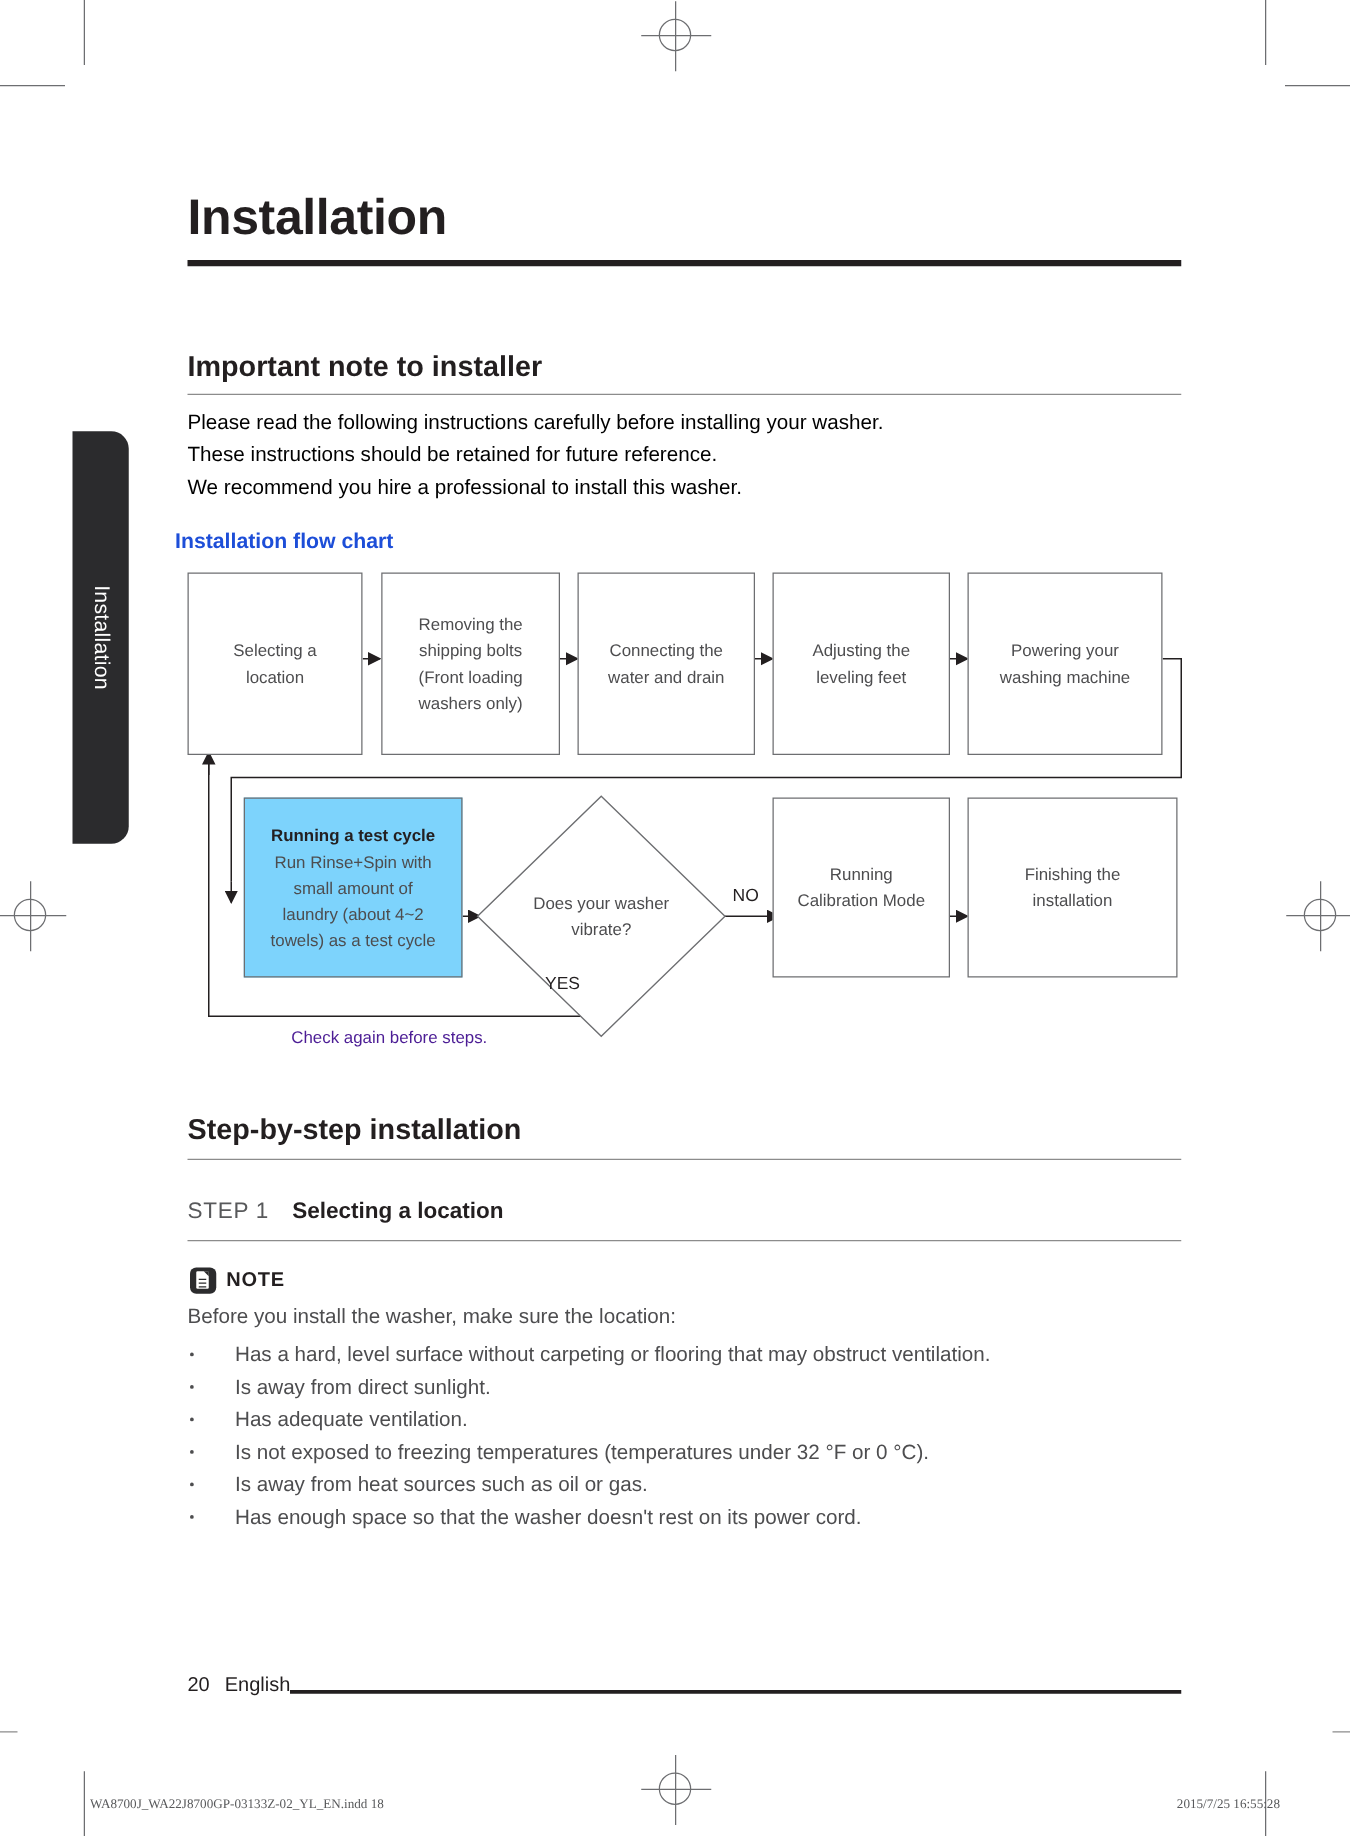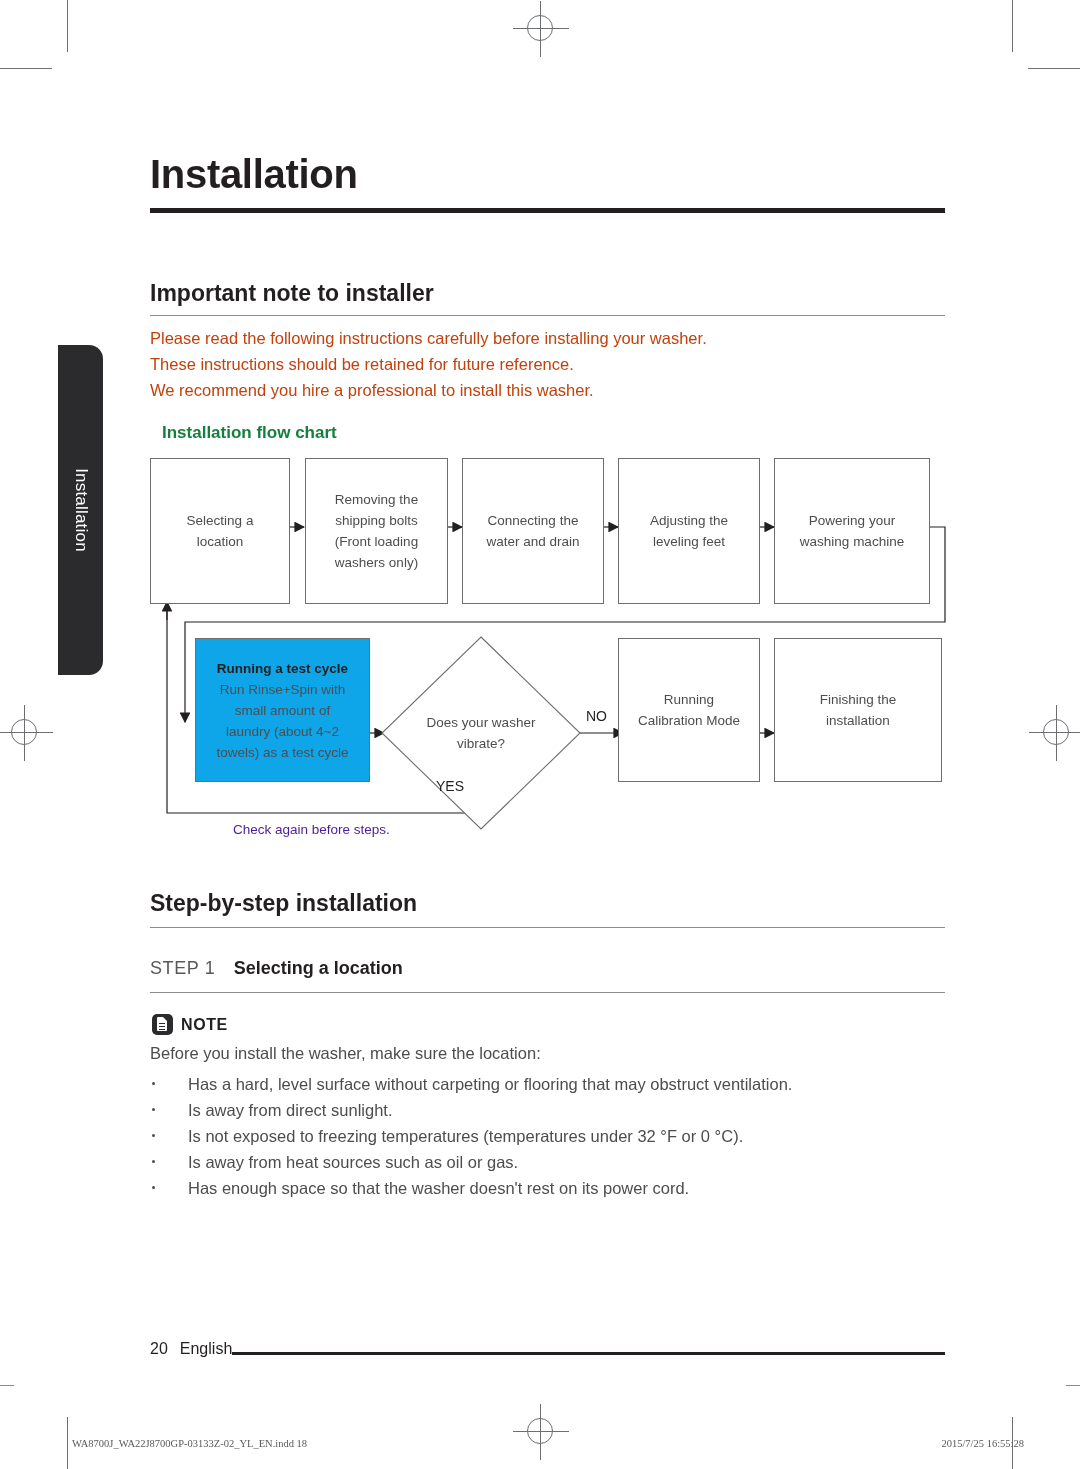--- a/index.html
+++ b/index.html
@@ -100,31 +100,31 @@
   .h2-rule {
     position: absolute;
     left: 150px;
     width: 795px;
     height: 1px;
     background: #8c8c8c;
   }
 
   .h3 {
     position: absolute;
-    left: 162px;
+    left: 140px;
     font-size: 17px;
     font-weight: bold;
-    color: #15803d;
+    color: #1d4ed8;
   }
 
   .body-line {
     position: absolute;
     left: 150px;
     font-size: 16.5px;
-    color: #c2410c;
+    color: #000000;
     white-space: nowrap;
   }
 
   
   .step-row {
     position: absolute;
     left: 150px;
     top: 958px;
     white-space: nowrap;
   }
@@ -234,21 +234,21 @@
     display: flex;
     align-items: center;
     justify-content: center;
     text-align: center;
     font-size: 13.5px;
     line-height: 21px;
     color: #4d4d4f;
     background: #ffffff;
   }
   .fbox.shaded {
-    background: #0ea5e9;
+    background: #7dd3fc;
   }
   .fbox .strong {
     font-weight: bold;
     color: #231f20;
   }
   .diamond-wrap {
     position: absolute;
     font-size: 13.5px;
     line-height: 21px;
     color: #4d4d4f;
@@ -464,20 +464,21 @@
     <span class="ln" style="top:15px;"></span>
   </span>
   <span class="note-title">NOTE</span>
 </div>
 
 <div class="note-intro">Before you install the washer, make sure the location:</div>
 
 <div class="bullets">
   <div class="bullet"><span class="dot"></span><span>Has a hard, level surface without carpeting or flooring that may obstruct ventilation.</span></div>
   <div class="bullet"><span class="dot"></span><span>Is away from direct sunlight.</span></div>
+  <div class="bullet"><span class="dot"></span><span>Has adequate ventilation.</span></div>
   <div class="bullet"><span class="dot"></span><span>Is not exposed to freezing temperatures (temperatures under 32 °F or 0 °C).</span></div>
   <div class="bullet"><span class="dot"></span><span>Is away from heat sources such as oil or gas.</span></div>
   <div class="bullet"><span class="dot"></span><span>Has enough space so that the washer doesn't rest on its power cord.</span></div>
 </div>
 
 <div class="folio">
   <span class="num">20</span><span>English</span>
 </div>
 <div class="folio-rule"></div>
 

